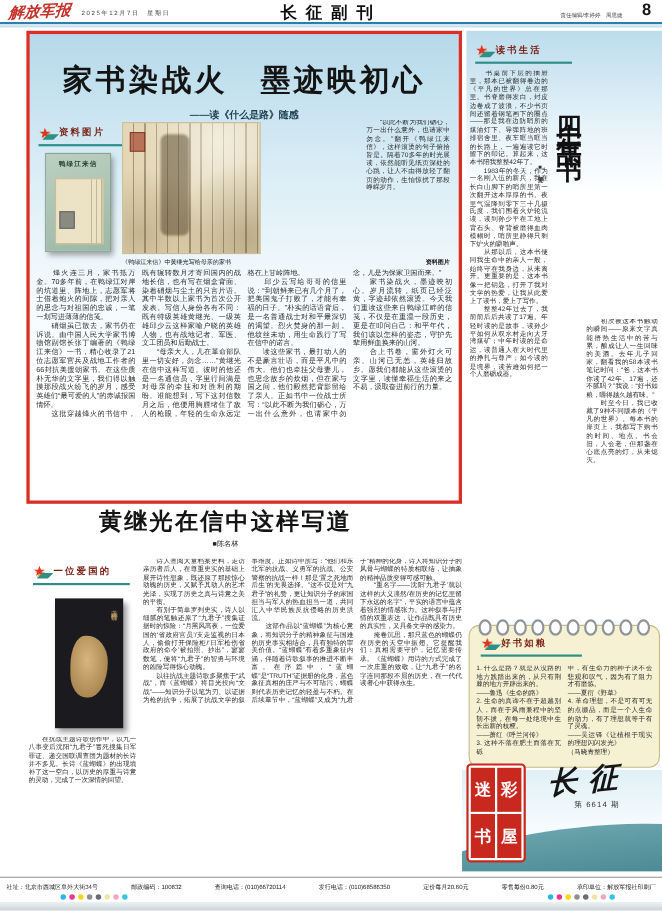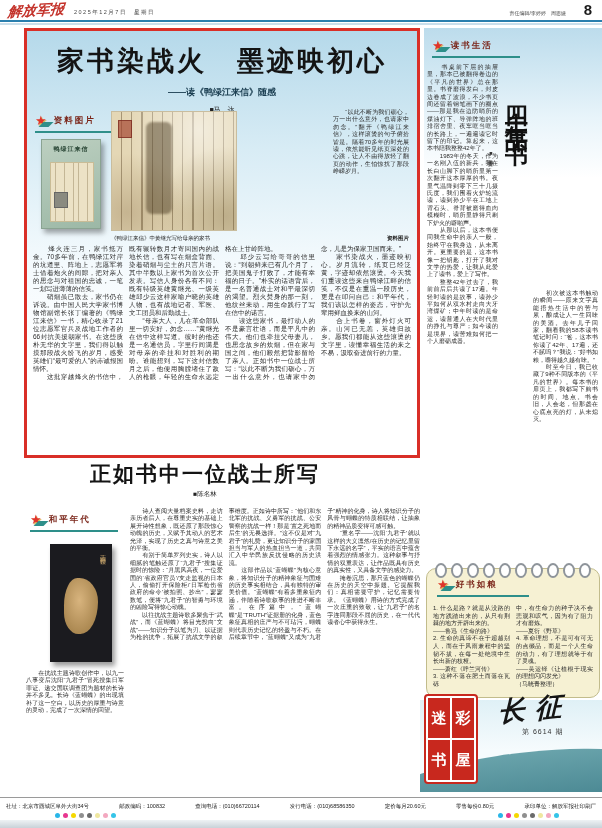--- a/index.html
+++ b/index.html
@@ -19,21 +19,21 @@
   .tx{white-space:pre-line;text-align:justify;color:#2b2b2b;overflow:hidden;}
   .badge{position:absolute;display:flex;align-items:center;gap:3px;padding-bottom:4px;
         border-bottom:2px solid #2e8f8a;width:88px;}
   .badge-star{font-size:13px;line-height:12px;color:#e0342b;text-shadow:1px 1px 0 #d8b24a;}
   .badge-swoosh{width:10px;height:5px;background:#2e8f8a;transform:skewX(-45deg);
         margin:7px 0 0 -9px;}
   .badge-label{font-size:8.5px;font-weight:bold;color:#7a2418;letter-spacing:2px;}
   
   .lead-box{position:absolute;left:24px;top:28px;width:390px;height:424px;border:3px solid #d92f27;
         background:linear-gradient(180deg,#b5d9ea 0%,#d8ecf5 28%,#f4fafd 55%,#ffffff 78%);}
-  .lead-headline{margin-top:12px;text-align:center;font-size:27px;font-weight:900;color:#141414;
+  .lead-headline{margin-top:24px;text-align:center;font-size:27px;font-weight:900;color:#141414;
         letter-spacing:3px;font-family:"DejaVu Serif",serif;}
   .lead-subtitle{text-align:center;font-size:9px;font-weight:bold;color:#1c3f52;margin-top:7px;}
   .lead-author{text-align:center;font-size:7px;color:#222;margin-top:6px;}
   .cover-green{position:absolute;left:14px;top:108px;width:58px;height:88px;
         background:linear-gradient(160deg,#bccfc0,#9cb8a6);box-shadow:3px 4px 5px rgba(0,0,0,.35);
         border:1px solid #8aa392;}
   .cover-green-title{font-size:6px;font-weight:bold;color:#23402f;padding:5px 3px 0;
         text-align:center;letter-spacing:1px;}
   .cover-green-letter{position:absolute;left:8px;top:22px;width:42px;height:58px;background:#ece2c6;
         border:1px solid #c9bc96;
@@ -116,29 +116,30 @@
   .page-edge{position:absolute;left:0;top:820px;width:602px;height:8px;
         background:linear-gradient(180deg,#eef2f4,#c9d2d8);}
 </style>
 </head>
 <body>
 
 <div id="page">
 
   <div class="logo">解放军报</div>
   <div class="hdate">2025年12月7日　星期日</div>
+  <div class="edition">长征副刊</div>
   <div class="editors">责任编辑/李婷婷　周思婕</div>
   <div class="pagenum">8</div>
   <div class="header-line"></div>
 
   <div class="right-sky"></div>
 
   <div class="lead-box">
     <div class="lead-headline">家书染战火　墨迹映初心</div>
-    <div class="lead-subtitle">——读《鸭绿江来信》随感</div>
+    <div class="lead-subtitle">——读《什么是路》随感</div>
     <div class="lead-author">■马　达</div>
 
     <div class="badge" style="left:8px;top:84px;">
       <span class="badge-star">★</span>
       <span class="badge-swoosh"></span>
       <span class="badge-label">资料图片</span>
     </div>
 
     <div class="cover-green">
       <div class="cover-green-title">鸭绿江来信</div>
@@ -174,26 +175,26 @@
   </div>
   <div class="rl-left tx">　　书桌前下层的抽屉里，那本已被翻得卷边的《平凡的世界》总在那里。书脊磨得发白，封皮边卷成了波浪，不少书页间还留着钢笔画下的圈点——那是我在边防哨所的煤油灯下、导弹阵地的班排宿舍里、夜车哐当哐当的长路上，一遍遍读它时留下的印记。算起来，这本书陪我整整42年了。
 　　1983年的冬天，作为一名刚入伍的新兵，我在长白山脚下的哨所里第一次翻开这本厚厚的书。夜里气温降到零下三十几摄氏度，我们围着火炉轮流读，读到孙少平在工地上背石头、脊背被磨得血肉模糊时，哨所里静得只剩下炉火的噼啪声。
 　　从那以后，这本书便同我生命中的亲人一般，始终守在我身边，从未离开。更重要的是，这本书像一把钥匙，打开了我对文学的热爱，让我从此爱上了读书，爱上了写作。
 　　整整42年过去了，我前前后后共读了17遍。年轻时读的是故事，读孙少平如何从双水村走向大牙湾煤矿；中年时读的是命运，读普通人在大时代里的挣扎与尊严；如今读的是境界，读苦难如何把一个人磨砺成器。</div>
   <div class="rl-title">四十二年品一书</div>
   <div class="rl-author">■姜玉坤</div>
   <div class="rl-right tx">　　初次被这本书触动的瞬间——原来文字真能捂热生活中的苦与累，酿成让人一生回味的美酒。去年儿子回家，翻看我的58本读书笔记时问：“爸，这本书你读了42年、17遍，还不腻吗？”我说：“好书如粮，嚼得越久越有味。”
 　　时至今日，我已收藏了9种不同版本的《平凡的世界》。每本书的扉页上，我都写下购书的时间、地点。书会旧，人会老，但那盏在心底点亮的灯，从未熄灭。</div>
 
-  <div class="pr-headline">正如书中一位战士所写</div>
+  <div class="pr-headline">黄继光在信中这样写道</div>
   <div class="pr-author">■陈名林</div>
   <div class="badge badge-poetry">
     <span class="badge-star">★</span>
     <span class="badge-swoosh"></span>
-    <span class="badge-label">和平年代</span>
+    <span class="badge-label">一位爱国的</span>
   </div>
   <div class="cover-black">
     <div class="cover-black-title">蓝蝴蝶</div>
     <div class="blob"></div>
   </div>
   <div class="pr-lead tx">　　在抗战主题诗歌创作中，以九一八事变后沈阳“九君子”冒死搜集日军罪证、递交国联调查团为题材的长诗并不多见。长诗《蓝蝴蝶》的出现填补了这一空白，以历史的厚重与诗意的灵动，完成了一次深情的回望。</div>
   <div class="pr-body tx">　　诗人查阅大量档案史料，走访亲历者后人，在尊重史实的基础上展开诗性想象，既还原了那段惊心动魄的历史，又赋予其动人的艺术光泽，实现了历史之真与诗意之美的平衡。
 　　有别于简单罗列史实，诗人以细腻的笔触还原了“九君子”搜集证据时的惊险：“月黑风高夜，一位爱国的‘省政府官员’/支走监视的日本人，偷偷打开保险柜/‘日军枪伤省政府的命令’被拍照、抄出”，寥寥数笔，便将“九君子”的智勇与环境的凶险写得惊心动魄。
 　　以往抗战主题诗歌多聚焦于“武战”，而《蓝蝴蝶》将目光投向“文战”——知识分子以笔为刃、以证据为枪的抗争，拓展了抗战文学的叙事维度。正如诗中所写：“他们和东北军的抗战、义勇军的抗战、公安警察的抗战一样！那是‘置之死地而后生’的无畏选择。”这不仅是对“九君子”的礼赞，更让知识分子的家国担当与军人的热血担当一道，共同汇入中华民族反抗侵略的历史洪流。
 　　这部作品以“蓝蝴蝶”为核心意象，将知识分子的精神象征与国难的历史事实相结合，具有独特的审美价值。“蓝蝴蝶”有着多重象征内涵，伴随着诗歌叙事的推进不断丰富。在序篇中，“蓝蝴蝶”是“TRUTH”证据册的化身，蓝色象征真相的庄严与不可玷污，蝴蝶则代表历史记忆的轻盈与不朽。在后续章节中，“蓝蝴蝶”又成为“九君子”精神的化身，诗人将知识分子的风骨与蝴蝶的特质相联结，让抽象的精神品质变得可感可触。

